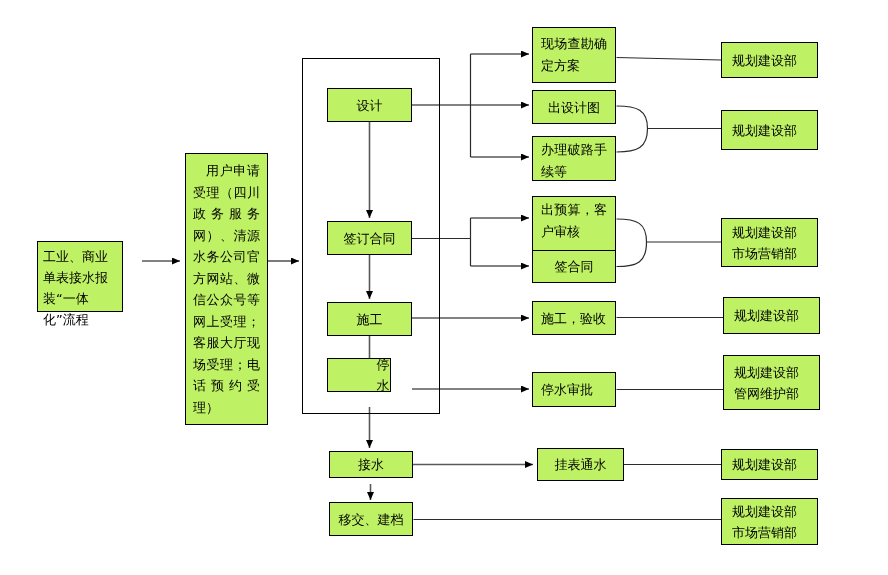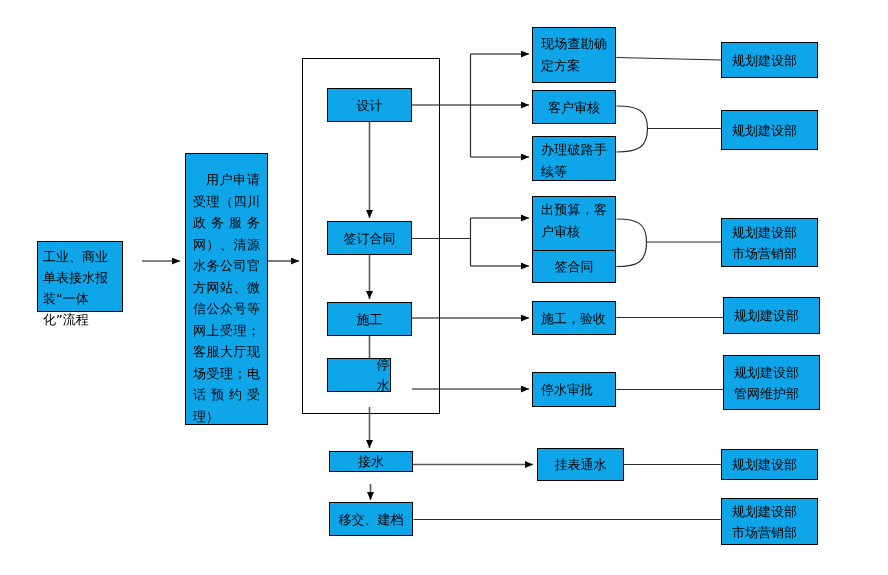--- a/index.html
+++ b/index.html
@@ -4,30 +4,30 @@
 <style>
   html,body{margin:0;padding:0;}
   body{
     width:888px;height:575px;position:relative;background:#ffffff;
     font-family:"DejaVu Sans","Liberation Sans",sans-serif;
     color:#000;
   }
   .stage{position:absolute;inset:0;width:888px;height:575px;}
   svg.lines{position:absolute;left:0;top:0;width:888px;height:575px;}
   .box{
-    position:absolute;box-sizing:border-box;border:1px solid #000;background:#0ea5e9;
+    position:absolute;box-sizing:border-box;border:1px solid #000;background:#bef264;
     font-size:13px;line-height:21px;color:#000;
   }
   .center{display:flex;align-items:center;justify-content:center;text-align:center;}
   .leftpad{display:flex;align-items:center;padding-left:8px;}
   .wrap{padding:5px 8px;text-align:justify;line-height:22px;}
   .pre{white-space:pre-line;}
   .frame{position:absolute;box-sizing:border-box;border:1px solid #000;background:transparent;}
   .apply{
-    padding:15px 7px;line-height:21.5px;text-align:justify;text-indent:1em;
+    padding:6px 7px;line-height:21.5px;text-align:justify;text-indent:1em;
     word-break:break-all;
   }
   .title3{padding:4px 5px;line-height:21px;word-break:break-all;}
   .dept{display:flex;flex-direction:column;justify-content:center;padding-left:10px;line-height:21px;}
 </style>
 </head>
 <body>
 
 <div class="stage">
 
@@ -76,27 +76,27 @@
   <div class="box apply" style="left:185px;top:153px;width:83px;height:272px;">用户申请受理（四川政务服务网）、清源水务公司官方网站、微信公众号等网上受理；客服大厅现场受理；电话预约受理）</div>
 
   <div class="box center" style="left:327px;top:88px;width:85px;height:34px;">设计</div>
 
   <div class="box center" style="left:327px;top:221px;width:85px;height:34px;">签订合同</div>
 
   <div class="box center" style="left:327px;top:302px;width:85px;height:34px;">施工</div>
 
   <div class="box center" style="left:327px;top:358px;width:64px;height:34px;padding-left:48px;">停水</div>
 
-  <div class="box center" style="left:329px;top:451px;width:84px;height:21px;">接水</div>
+  <div class="box center" style="left:329px;top:451px;width:84px;height:27px;">接水</div>
 
   <div class="box center" style="left:329px;top:502px;width:84px;height:34px;">移交、建档</div>
 
   <div class="box wrap" style="left:532px;top:27px;width:84px;height:56px;">现场查勘确定方案</div>
 
-  <div class="box center" style="left:532px;top:90px;width:84px;height:34px;">客户审核</div>
+  <div class="box center" style="left:532px;top:90px;width:84px;height:34px;">出设计图</div>
 
   <div class="box wrap" style="left:532px;top:136px;width:84px;height:45px;padding-top:2px;">办理破路手续等</div>
 
   <div class="box wrap" style="left:532px;top:196px;width:84px;height:58px;padding-top:2px;">出预算，客户审核</div>
 
   <div class="box center" style="left:532px;top:250px;width:84px;height:33px;">签合同</div>
 
   <div class="box leftpad" style="left:532px;top:301px;width:84px;height:34px;">施工，验收</div>
 
   <div class="box leftpad" style="left:532px;top:372px;width:84px;height:35px;">停水审批</div>

